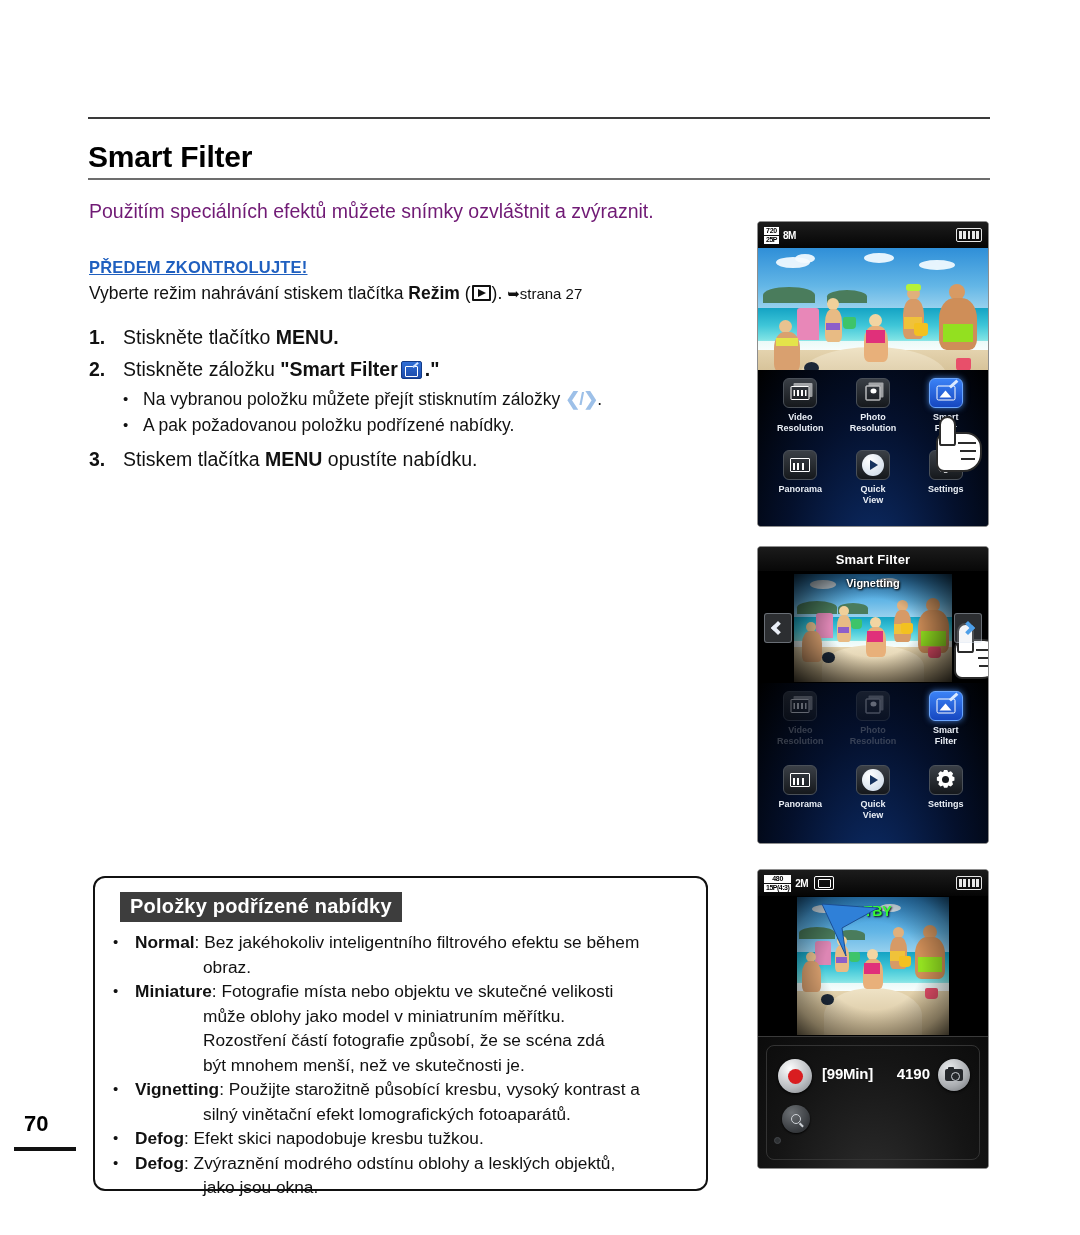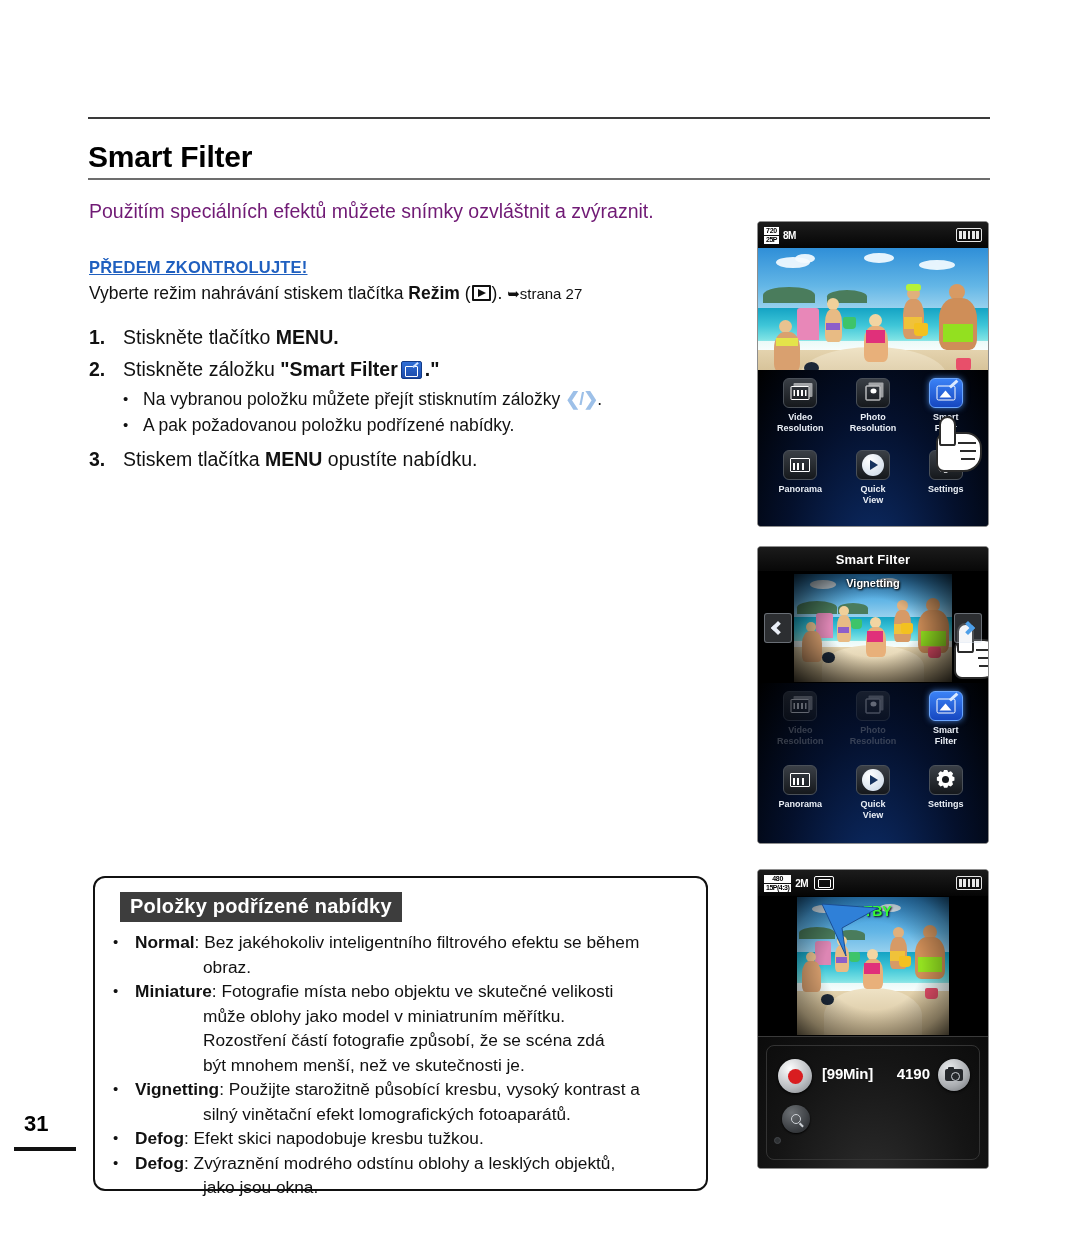--- a/index.html
+++ b/index.html
@@ -474,21 +474,21 @@
       </div>
 
       <div class="sm-item">
         <span class="sm-dot">•</span>
         <span class="sm-body"><b>Defog</b><span>: Zvýraznění modrého odstínu oblohy a lesklých objektů,</span><span class="cont">jako jsou okna.</span></span>
       </div>
 
     </div>
   </div>
 
-  <div class="pageno">31</div>
+  <div class="pageno">70</div>
   <div class="pageno-rule"></div>
 
   <div class="cam" id="cam1">
 
     <div class="statusbar">
       <span class="res-badge">
         <span class="res-top">720</span>
         <span class="res-bot">25P</span>
       </span>
       <span class="mp">8M</span>

